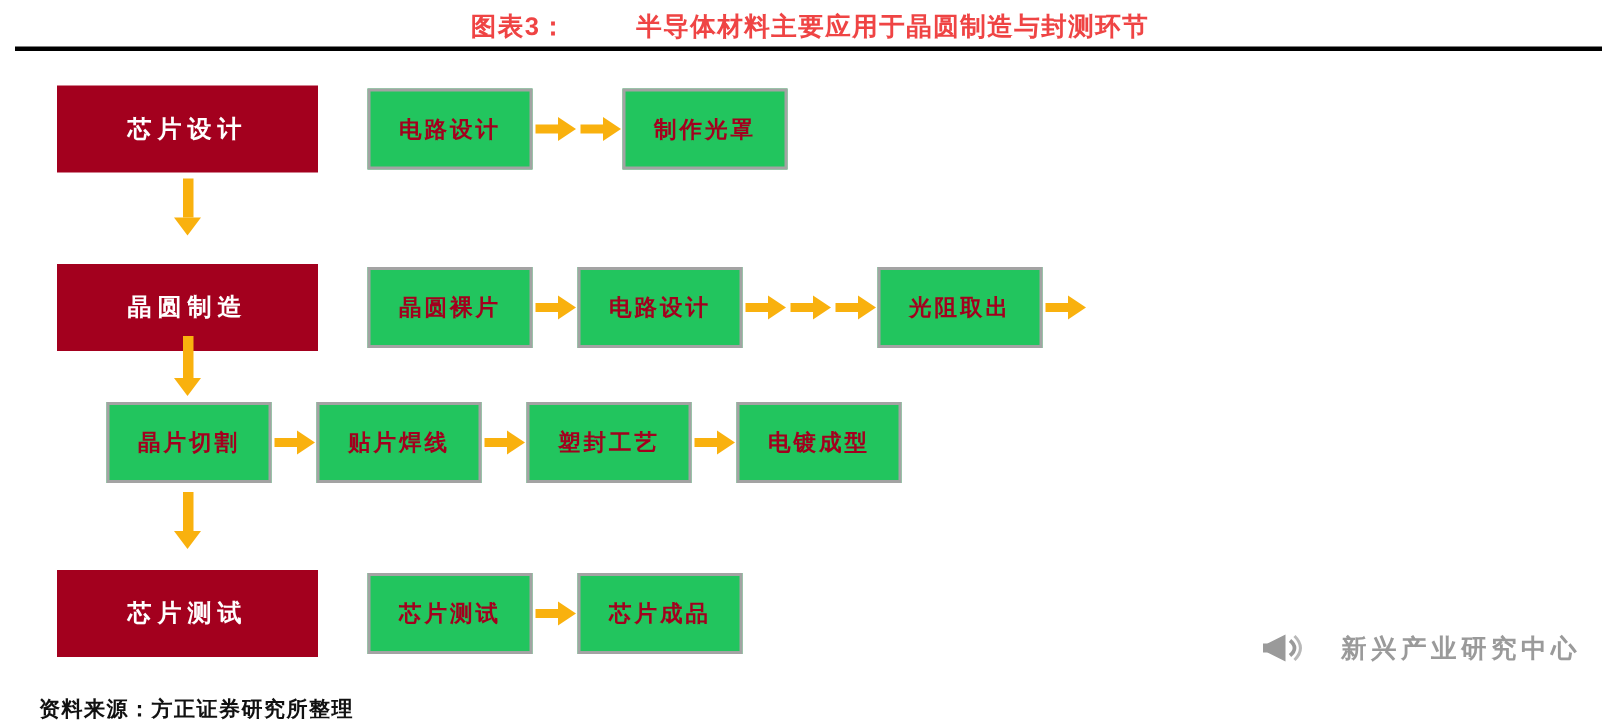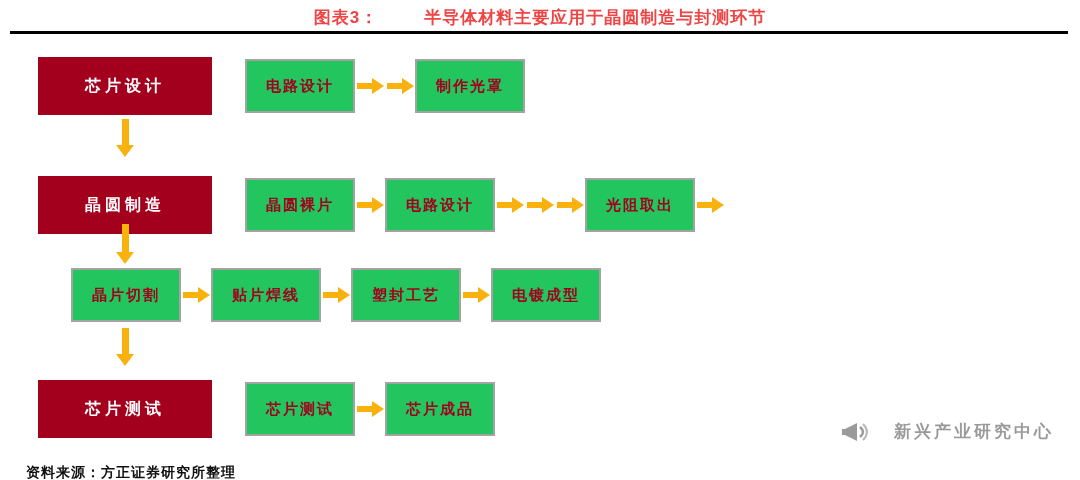--- a/index.html
+++ b/index.html
@@ -57,21 +57,21 @@
     border-left: 9px solid transparent; border-right: 9px solid transparent;
   }
   .source {
     position: absolute; left: 26px; top: 464px;
     font-family: Liberation Sans, sans-serif;
     font-size: 14px; font-weight: bold; color: #111;
     letter-spacing: 1px;
   }
   .watermark {
     position: absolute; right: 26px; top: 420px;
-    display: flex; gap: 24px;
+    display: flex; align-items: center; gap: 24px;
     color: #9A9A9A; font-size: 17px; letter-spacing: 3px;
     font-weight: bold;
   }
 </style>
 </head>
 <body>
 
 <div class="header">
   <span class="label">图表3：</span><span>半导体材料主要应用于晶圆制造与封测环节</span>
 </div>

